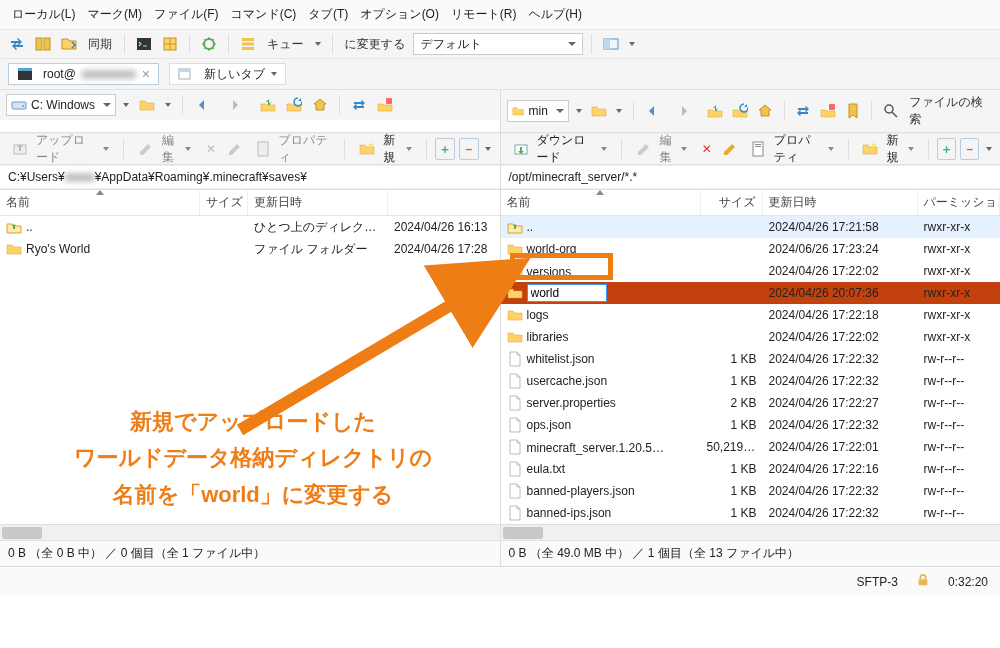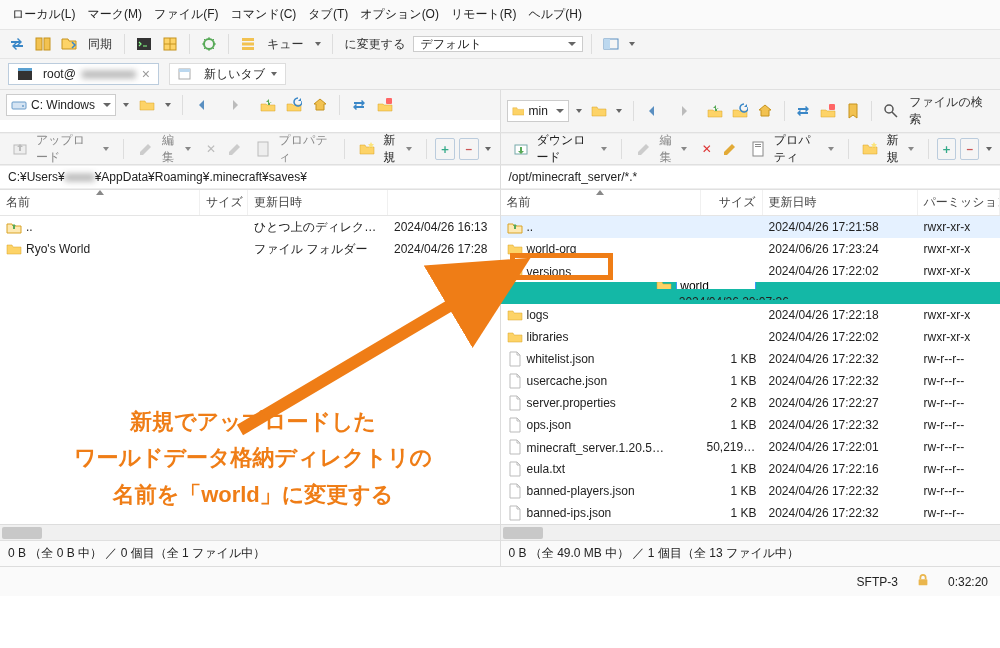--- a/index.html
+++ b/index.html
@@ -25,21 +25,21 @@
   }
   .tbtn {
     display: inline-flex; align-items: center; justify-content: center;
     width: 22px; height: 22px; border: 1px solid transparent;
     border-radius: 2px; color: #444;
     cursor: pointer;
   }
   .tbtn svg { width: 16px; height: 16px; }
   .divider { width: 1px; height: 20px; background: #ddd; margin: 0 4px; }
   .textlabel { color: #333; padding: 0 4px; font-size: 12px; }
-  .dropdown-slim { border:1px solid #ccc; height:16px; background:#fff; display:flex; align-items:center; padding:0 6px; }
+  .dropdown-slim { border:1px solid #ccc; height:22px; background:#fff; display:flex; align-items:center; padding:0 6px; }
   .dropdown-slim .caret { border-top:4px solid #666; border-left:4px solid transparent; border-right:4px solid transparent; }
 
   
   .sessiontabs { display:flex; align-items:center; gap:10px; padding:4px 8px; background:#f5f5f5; border-top:1px solid #e5e5e5; }
   .tab {
     display:flex; align-items:center; gap:6px; padding:2px 8px;
     border:1px solid #bcd; background:#fff; height:22px;
   }
   .tab .close { color:#999; cursor:pointer; font-size:14px; line-height:1;}
   .blur { filter: blur(3px); }
@@ -61,21 +61,21 @@
   .pathbar { background:#fff; padding:4px 8px; font-size:12px; border-top:1px solid #eee; border-bottom:1px solid #eee; white-space:nowrap; overflow:hidden; text-overflow:ellipsis;}
 
   
   .listhdr { display:flex; background:#fff; border-bottom:1px solid #e5e5e5; font-size:12px; color:#444; }
   .listhdr > div { padding:4px 6px; border-right:1px solid #f0f0f0; overflow:hidden; white-space:nowrap; position:relative;}
   .sortarrow { position:absolute; left:50%; top:0; transform:translateX(-50%); width:0;height:0; border-left:4px solid transparent;border-right:4px solid transparent;border-bottom:5px solid #888;}
 
   .listbody { position:relative; flex:1; background:#fff; overflow:hidden; }
   .row { display:flex; align-items:center; font-size:12px; height:22px; }
   .row.selected { background:#e5f1ff; }
-  .row.renaming { background:#14b8a6;flex-direction:column; }
+  .row.renaming { background:#c2410c; }
   .row > div { padding:2px 6px; overflow:hidden; white-space:nowrap; text-overflow:ellipsis; }
   .cell-size { text-align:right; }
 
   
   .L .listhdr > div:nth-child(1), .L .row > div:nth-child(1){ width:200px;}
   .L .listhdr > div:nth-child(2), .L .row > div:nth-child(2){ width:48px; text-align:right;}
   .L .listhdr > div:nth-child(3), .L .row > div:nth-child(3){ width:140px;}
   .L .listhdr > div:nth-child(4), .L .row > div:nth-child(4){ flex:1;}
 
   

